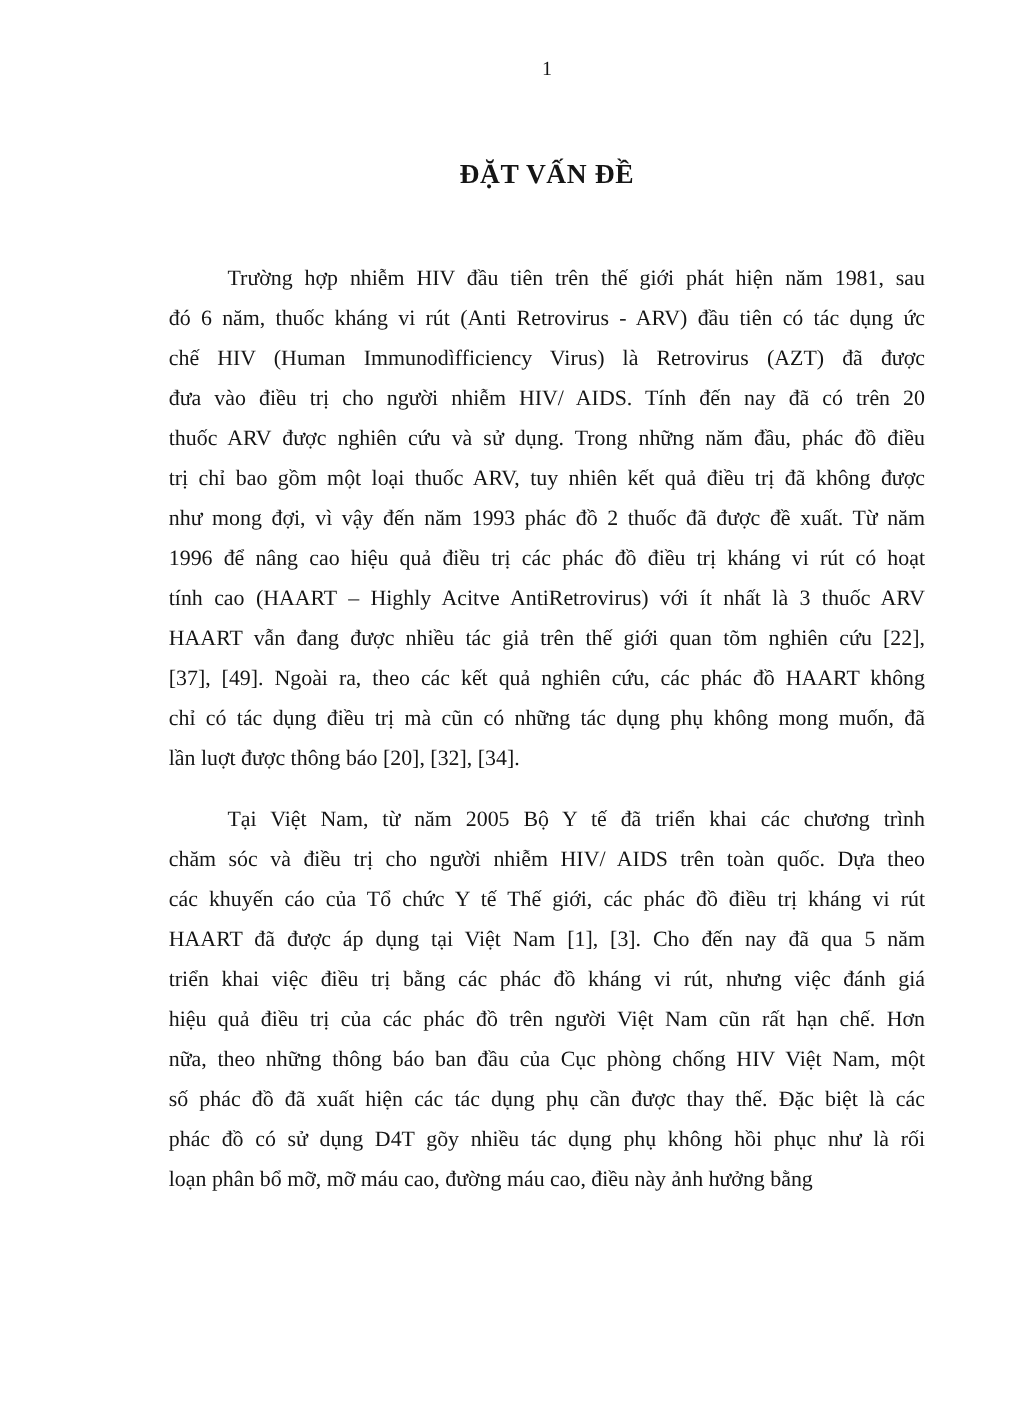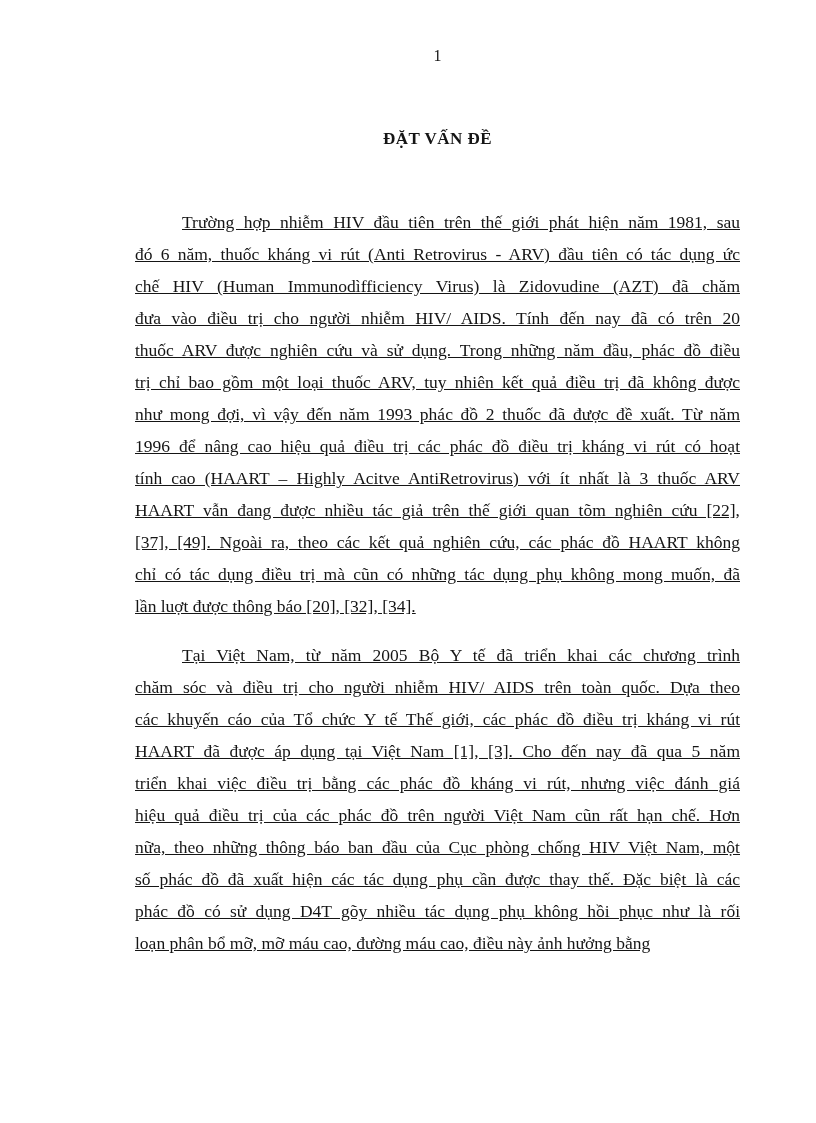--- a/index.html
+++ b/index.html
@@ -22,54 +22,54 @@
     font-size: 16px;
     line-height: 18px;
   }
   .doc-title {
     position: absolute;
     top: 126px;
     left: 135px;
     width: 605px;
     margin: 0;
     text-align: center;
-    font-size: 17px;
+    font-size: 22px;
     font-weight: 700;
     letter-spacing: 0.5px;
     line-height: 26px;
   }
   .body-text {
     position: absolute;
     top: 206px;
     left: 135px;
     width: 605px;
     font-size: 17.5px;
   }
-  .paragraph { margin: 0; text-decoration: underline; }
+  .paragraph { margin: 0; }
   .paragraph + .paragraph { margin-top: 17px; }
   .line {
     line-height: 32px;
     height: 32px;
     text-align: justify;
     text-align-last: justify;
   }
   .line.first { text-indent: 47px; }
   .line.last { text-align: center; text-align-last: left; }
 </style>
 </head>
 <body>
 
 <div class="page">
   <div class="page-number">1</div>
   <h1 class="doc-title">ĐẶT VẤN ĐỀ</h1>
   <div class="body-text" id="body-text">
       <div class="paragraph">
         <div class="line first">Trường hợp nhiễm HIV đầu tiên trên thế giới phát hiện năm 1981, sau</div>
         <div class="line">đó 6 năm, thuốc kháng vi rút (Anti Retrovirus - ARV) đầu tiên có tác dụng ức</div>
-        <div class="line">chế HIV (Human Immunodìfficiency Virus) là Zidovudine (AZT) đã chăm</div>
+        <div class="line">chế HIV (Human Immunodìfficiency Virus) là Retrovirus (AZT) đã được</div>
         <div class="line">đưa vào điều trị cho người nhiễm HIV/ AIDS. Tính đến nay đã có trên 20</div>
         <div class="line">thuốc ARV được nghiên cứu và sử dụng. Trong những năm đầu, phác đồ điều</div>
         <div class="line">trị chỉ bao gồm một loại thuốc ARV, tuy nhiên kết quả điều trị đã không được</div>
         <div class="line">như mong đợi, vì vậy đến năm 1993 phác đồ 2 thuốc đã được đề xuất. Từ năm</div>
         <div class="line">1996 để nâng cao hiệu quả điều trị các phác đồ điều trị kháng vi rút có hoạt</div>
         <div class="line">tính cao (HAART – Highly Acitve AntiRetrovirus) với ít nhất là 3 thuốc ARV</div>
         <div class="line">HAART vẫn đang được nhiều tác giả trên thế giới quan tõm nghiên cứu [22],</div>
         <div class="line">[37], [49]. Ngoài ra, theo các kết quả nghiên cứu, các phác đồ HAART không</div>
         <div class="line">chỉ có tác dụng điều trị mà cũn có những tác dụng phụ không mong muốn, đã</div>
         <div class="line last">lần luợt được thông báo [20], [32], [34].</div>

